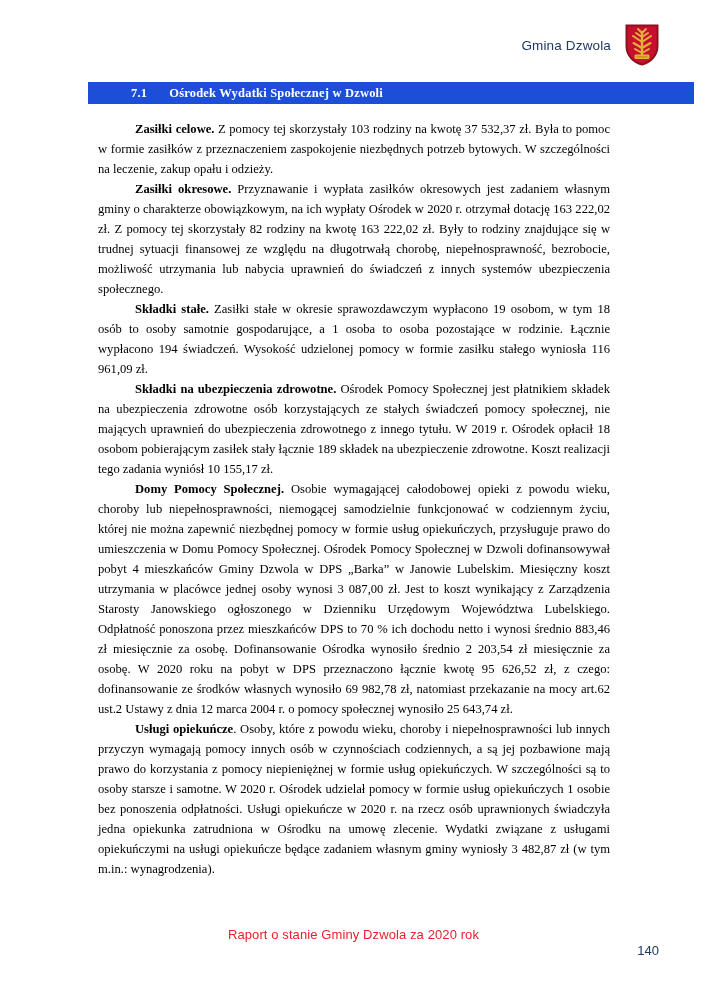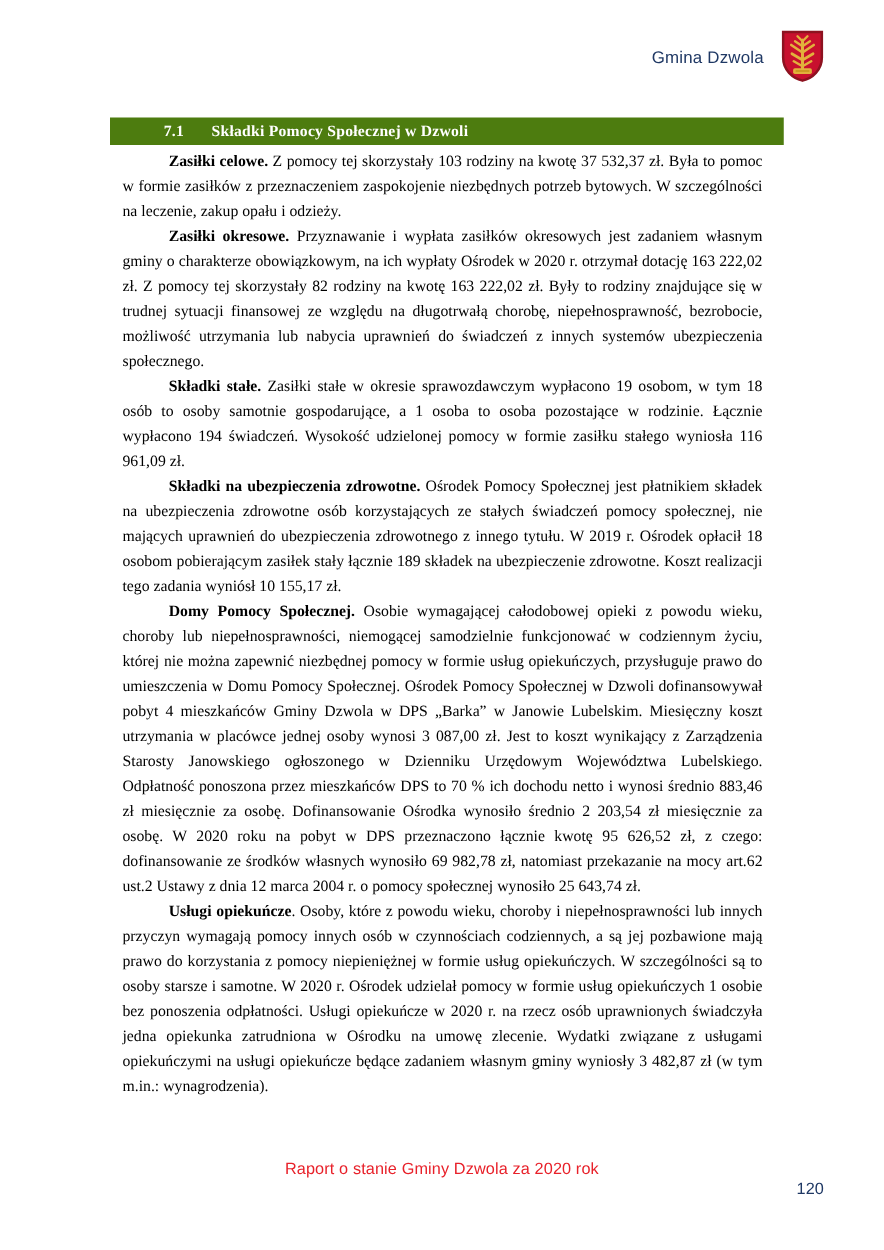--- a/index.html
+++ b/index.html
@@ -52,26 +52,25 @@
     height: 42px;
     display: block;
     flex: 0 0 auto;
   }
 
   
   .section-bar {
     position: absolute;
     top: 82px;
     left: 88px;
-    width: 539px;
+    width: 606px;
     height: 22px;
-    background: #4d7c0f;
+    background: #1d4ed8;
     display: flex;
     align-items: center;
-    margin-top: 12px;
   }
   .section-num {
     color: #ffffff;
     font-size: 12.5px;
     font-weight: bold;
     margin-left: 43px;
     letter-spacing: 0.2px;
   }
   .section-title {
     color: #ffffff;
@@ -142,21 +141,21 @@
 
       <path d="M17 29 L10 25 M17 29 L24 25" stroke="#e2b13c" stroke-width="2" stroke-linecap="round"></path>
 
       <rect x="9.5" y="30.5" width="15" height="4.6" rx="1.4" fill="#e2b13c"></rect>
       <path d="M11.5 32.8 H22.5" stroke="#b8860b" stroke-width="0.9"></path>
     </svg>
   </div>
 
   <div class="section-bar">
     <span class="section-num">7.1</span>
-    <span class="section-title">Składki Pomocy Społecznej w Dzwoli</span>
+    <span class="section-title">Ośrodek Wydatki Społecznej w Dzwoli</span>
   </div>
 
   <div class="content">
 
     <p class="para">
       <span class="lead">Zasiłki celowe.</span><span> Z pomocy tej skorzystały 103 rodziny na kwotę 37 532,37 zł. Była to pomoc w formie zasiłków z przeznaczeniem zaspokojenie niezbędnych potrzeb bytowych. W szczególności na leczenie, zakup opału i odzieży.</span>
     </p>
 
     <p class="para">
       <span class="lead">Zasiłki okresowe.</span><span> Przyznawanie i wypłata zasiłków okresowych jest zadaniem własnym  gminy  o charakterze obowiązkowym, na ich wypłaty Ośrodek w 2020 r. otrzymał dotację 163 222,02 zł. Z pomocy tej skorzystały 82 rodziny na kwotę 163 222,02 zł. Były to rodziny znajdujące się w trudnej sytuacji finansowej ze względu na długotrwałą chorobę, niepełnosprawność, bezrobocie, możliwość utrzymania lub nabycia uprawnień do świadczeń z innych systemów ubezpieczenia społecznego.</span>
@@ -175,15 +174,15 @@
     </p>
 
     <p class="para">
       <span class="lead">Usługi opiekuńcze</span><span>. Osoby, które z powodu wieku, choroby i niepełnosprawności lub innych przyczyn wymagają pomocy innych osób w czynnościach codziennych, a są jej pozbawione mają prawo do korzystania  z  pomocy  niepieniężnej  w  formie  usług opiekuńczych. W szczególności są to  osoby  starsze  i  samotne.  W  2020 r.  Ośrodek udzielał  pomocy w formie usług opiekuńczych 1 osobie bez ponoszenia odpłatności. Usługi opiekuńcze w 2020 r. na rzecz osób uprawnionych świadczyła jedna opiekunka zatrudniona w Ośrodku na umowę zlecenie. Wydatki związane z usługami opiekuńczymi na usługi opiekuńcze będące zadaniem własnym gminy wyniosły 3 482,87 zł (w tym m.in.: wynagrodzenia).</span>
     </p>
 
   </div>
 
   <div class="footer-note">Raport o stanie Gminy Dzwola za 2020 rok</div>
 
-  <div class="page-number">120</div>
+  <div class="page-number">140</div>
 
 </div>
 
 </body></html>

